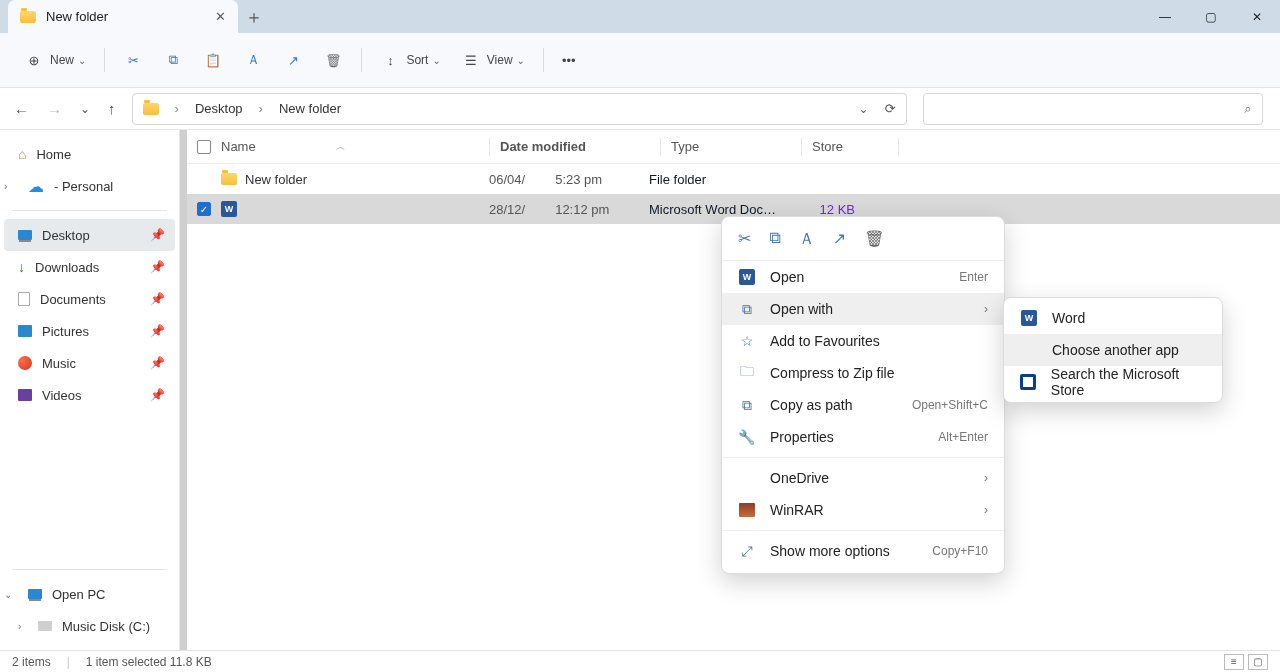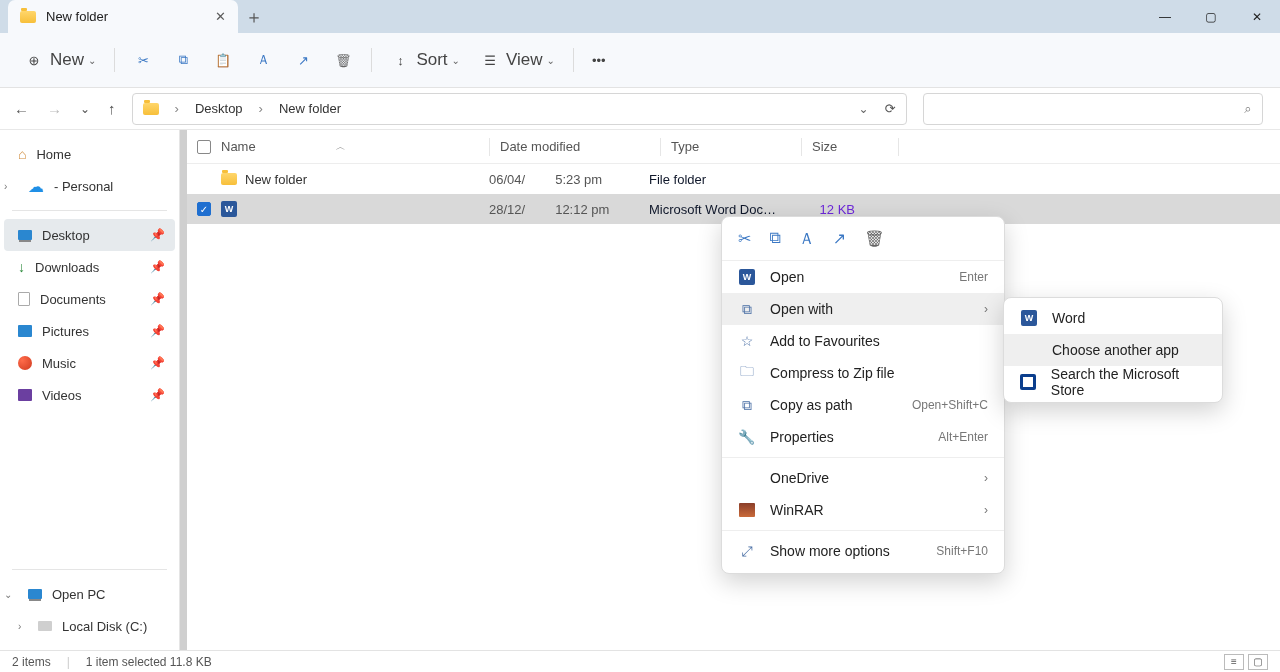--- a/index.html
+++ b/index.html
@@ -12,21 +12,21 @@
   .tab .tab-x { margin-left: auto; color: #5a5a5a; }
   .new-tab { width: 32px; height: 32px; display: flex; align-items: center; justify-content: center; color: #555; font-size: 18px; }
   .win-controls { position: absolute; right: 0; top: 0; height: 33px; display: flex; }
   .win-btn { width: 46px; display: flex; align-items: center; justify-content: center; font-size: 12px; color: #222; }
 
   
   .toolbar { height: 55px; background: #f7f9fc; display: flex; align-items: center; padding: 0 14px; border-bottom: 1px solid #e3e3e3; }
   .tb-btn { height: 36px; display: flex; align-items: center; justify-content: center; padding: 0 10px; color: #444; border-radius: 4px; }
   .tb-icon { width: 20px; height: 20px; display:inline-flex; align-items:center; justify-content:center; }
   .tb-sep { width: 1px; height: 24px; background: #dcdcdc; margin: 0 8px; }
-  .tb-label { font-size: 17px; margin-left: 6px; }
+  .tb-label { font-size: 12px; margin-left: 6px; }
   .chev-sm { font-size: 10px; margin-left: 4px; color:#666; }
 
   
   .navrow { height: 42px; background: #fff; display: flex; align-items: center; padding: 0 14px; gap: 16px; border-bottom: 1px solid #e8e8e8;}
   .nav-arrows { display: flex; align-items: center; gap: 18px; color: #555; }
   .nav-arrows span { font-size: 15px; }
   .addrbar { flex: 1; height: 32px; border: 1px solid #d6d6d6; border-radius: 4px; display: flex; align-items: center; padding: 0 10px; gap: 10px; color:#333; max-width: 775px;}
   .addrbar .crumb-sep { color:#888; margin: 0 6px; }
   .addrbar .right { margin-left: auto; display:flex; gap:16px; align-items:center; }
   .searchbox { height: 32px; width: 340px; border:1px solid #d6d6d6; border-radius:4px; display:flex; align-items:center; padding:0 10px; color:#777;}
@@ -42,21 +42,21 @@
   .side-item .exp { position:absolute; left:0px; font-size:10px; color:#777;}
   .side-sep { height:1px; background:#e5e5e5; margin: 8px 12px; }
   .sidebar .spacer { flex:1; }
 
   .scroll-stub { width: 7px; background:#cfcfcf; margin-top:0; height:100%; }
 
   .filearea { flex:1; position:relative; }
   .colhdr { height: 34px; display:flex; align-items:center; border-bottom:1px solid #ededed; color:#555; font-size:13px;}
   .col-check { width: 34px; display:flex; align-items:center; justify-content:center;}
   .col-name { flex: 0 0 268px; display:flex; align-items:center; gap:20px;}
-  .col-date { flex: 0 0 160px; }
+  .col-date { flex: 0 0 160px; font-weight: bold; }
   .col-type { flex: 0 0 130px; }
   .col-size { flex: 0 0 86px; text-align:left;}
   .col-sort { font-size:10px; color:#777; margin-left: 60px;}
   .vline { width:1px; background:#e6e6e6; height:18px; margin-right:10px;}
 
   .row { height: 30px; display:flex; align-items:center; color:#333; font-size:13px;}
   .row.sel { background:#d9d9d9; }
   .cell-check { width:34px; display:flex; align-items:center; justify-content:center;}
   .cell-name { flex:0 0 268px; display:flex; align-items:center; gap:8px;}
   .cell-date { flex:0 0 160px; display:flex; gap:30px; color:#555;}
@@ -230,41 +230,41 @@
     <div class="spacer"></div>
     <div class="side-sep"></div>
     <div class="side-item">
       <span class="exp">⌄</span>
       <span class="pc-ico" style="margin-left:10px"></span>
       <span>Open PC</span>
     </div>
     <div class="side-item" style="padding-left:34px">
       <span class="exp" style="left:14px">›</span>
       <span class="disk-ico"></span>
-      <span>Local Disk (C:)</span>
+      <span>Music Disk (C:)</span>
     </div>
   </div>
 
   <div class="scroll-stub"></div>
 
   <div class="filearea">
     <div class="colhdr">
       <div class="col-check">
           <span class="checkbox"></span>
         </div>
       <div class="col-name">
         <span>Name</span>
         <span class="col-sort">︿</span>
       </div>
       <span class="vline"></span>
       <div class="col-date"><span>Date modified</span></div>
       <span class="vline"></span>
       <div class="col-type"><span>Type</span></div>
       <span class="vline"></span>
-      <div class="col-size"><span>Size</span></div>
+      <div class="col-size"><span>Store</span></div>
       <span class="vline"></span>
     </div>
 
     <div class="row">
       <div class="cell-check"></div>
       <div class="cell-name">
         <span class="folder-ico"></span>
         <span>New folder</span>
       </div>
       <div class="cell-date">
@@ -339,21 +339,21 @@
         <span class="ic">
             <span class="winrar-ico"></span>
           </span>
         <span>WinRAR</span>
         <span class="chev">›</span>
       </div>
       <div class="ctx-sep"></div>
       <div class="ctx-item">
         <span class="ic">⤢</span>
         <span>Show more options</span>
-        <span class="r">Shift+F10</span>
+        <span class="r">Copy+F10</span>
       </div>
     </div>
 
     <div class="ctx ctx-sub" style="left:816px; top:167px; width:220px; padding:4px 0;">
       <div class="ctx-item">
         <span class="ic">
             <span class="word-ico">W</span>
           </span>
         <span>Word</span>
       </div>

